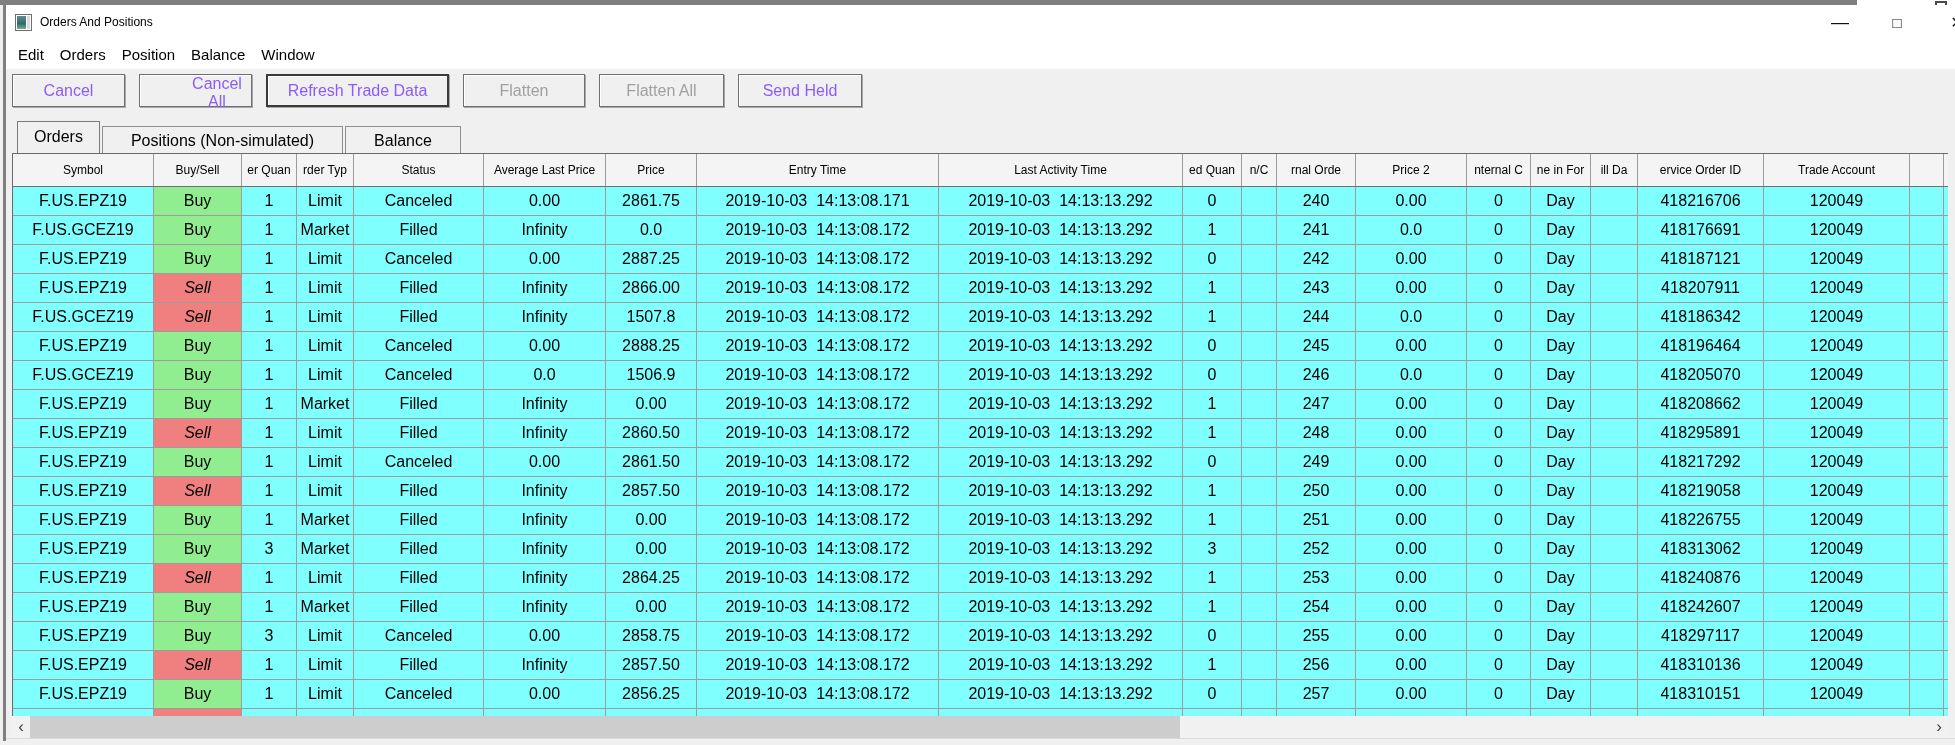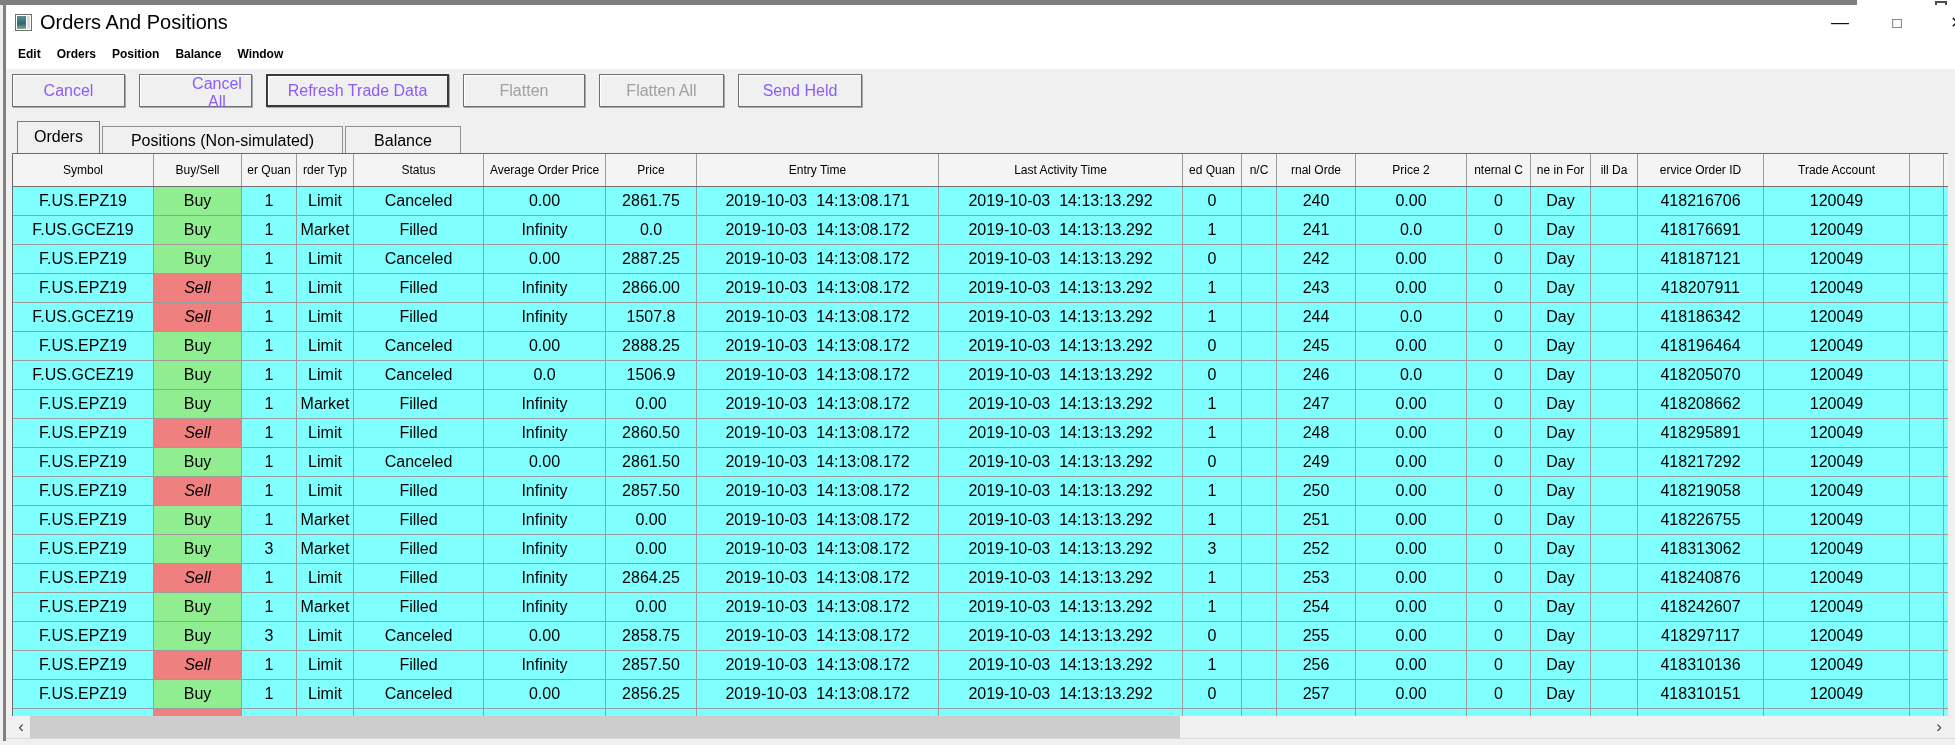--- a/index.html
+++ b/index.html
@@ -12,29 +12,29 @@
   .top-strip{position:absolute;left:0;top:0;width:1857px;height:5px;background:#7f7f7f;}
   .top-frag{position:absolute;left:1857px;top:0;width:98px;height:12px;background:#ffffff;}
   .top-frag-mark{position:absolute;left:78px;top:1px;width:12px;height:8px;border:2px solid #4a4a4a;box-sizing:border-box;}
   .left-border{position:absolute;left:3px;top:0;width:3px;height:741px;background:#808080;}
 
   
   .title-bar{position:absolute;left:6px;top:5px;width:1949px;height:35px;background:#ffffff;}
   .win-icon{position:absolute;left:9px;top:9px;width:17px;height:17px;background:#ffffff;border:1px solid #6f6f6f;box-sizing:border-box;}
   .win-icon i{position:absolute;left:1px;top:1px;width:9px;height:13px;background:linear-gradient(180deg,#5d8d92 0%,#2f6a70 60%,#7fae8f 100%);}
   .win-icon u{position:absolute;left:11px;top:1px;width:3px;height:13px;background:#dcdcdc;}
-  .title-text{position:absolute;left:34px;top:0;height:35px;line-height:35px;font-size:20px;}
+  .title-text{position:absolute;left:34px;top:0;height:35px;line-height:35px;font-size:12px;}
   .win-btn{position:absolute;top:0;width:36px;height:35px;line-height:35px;text-align:center;font-size:15px;color:#111;}
   .btn-min{left:1816px;font-size:18px;}
   .btn-max{left:1873px;}
   .btn-close{left:1933px;font-size:16px;}
 
   
   .menu-bar{position:absolute;left:6px;top:40px;width:1949px;height:29px;background:#ffffff;display:flex;align-items:center;padding-left:7px;box-sizing:border-box;}
-  .menu-item{font-size:12px;padding:0 11px 0 5px;line-height:29px;font-weight:bold;}
+  .menu-item{font-size:15px;padding:0 11px 0 5px;line-height:29px;}
 
   
   .toolbar{position:absolute;left:12px;top:74px;display:flex;gap:14px;}
   .tb-btn{height:33px;background:#f0f0f0;border:1px solid #6f6f6f;box-sizing:border-box;
     box-shadow:inset 1px 1px 0 #ffffff, 1px 1px 0 #a8a8a8;
     font-family:"Liberation Sans",sans-serif;font-size:16px;color:#8b5cf6;text-align:center;padding:0;}
   .tb-btn.default{border:2px solid #3a3a3a;}
   .tb-btn.disabled{color:#a0a0a0;}
   .tb-btn:nth-child(1){width:113px;}
   .tb-btn:nth-child(2){width:113px;padding-left:43px;}
@@ -115,21 +115,21 @@
   <div class="tab">Balance</div>
 </div>
 
 <div class="table-wrap">
   <div class="header-row" id="header-row">
       <div class="cell hcell c0">Symbol</div>
       <div class="cell hcell c1">Buy/Sell</div>
       <div class="cell hcell c2">er Quan</div>
       <div class="cell hcell c3">rder Typ</div>
       <div class="cell hcell c4">Status</div>
-      <div class="cell hcell c5">Average Order Price</div>
+      <div class="cell hcell c5">Average Last Price</div>
       <div class="cell hcell c6">Price</div>
       <div class="cell hcell c7">Entry Time</div>
       <div class="cell hcell c8">Last Activity Time</div>
       <div class="cell hcell c9">ed Quan</div>
       <div class="cell hcell c10">n/C</div>
       <div class="cell hcell c11">rnal Orde</div>
       <div class="cell hcell c12">Price 2</div>
       <div class="cell hcell c13">nternal C</div>
       <div class="cell hcell c14">ne in For</div>
       <div class="cell hcell c15">ill Da</div>

